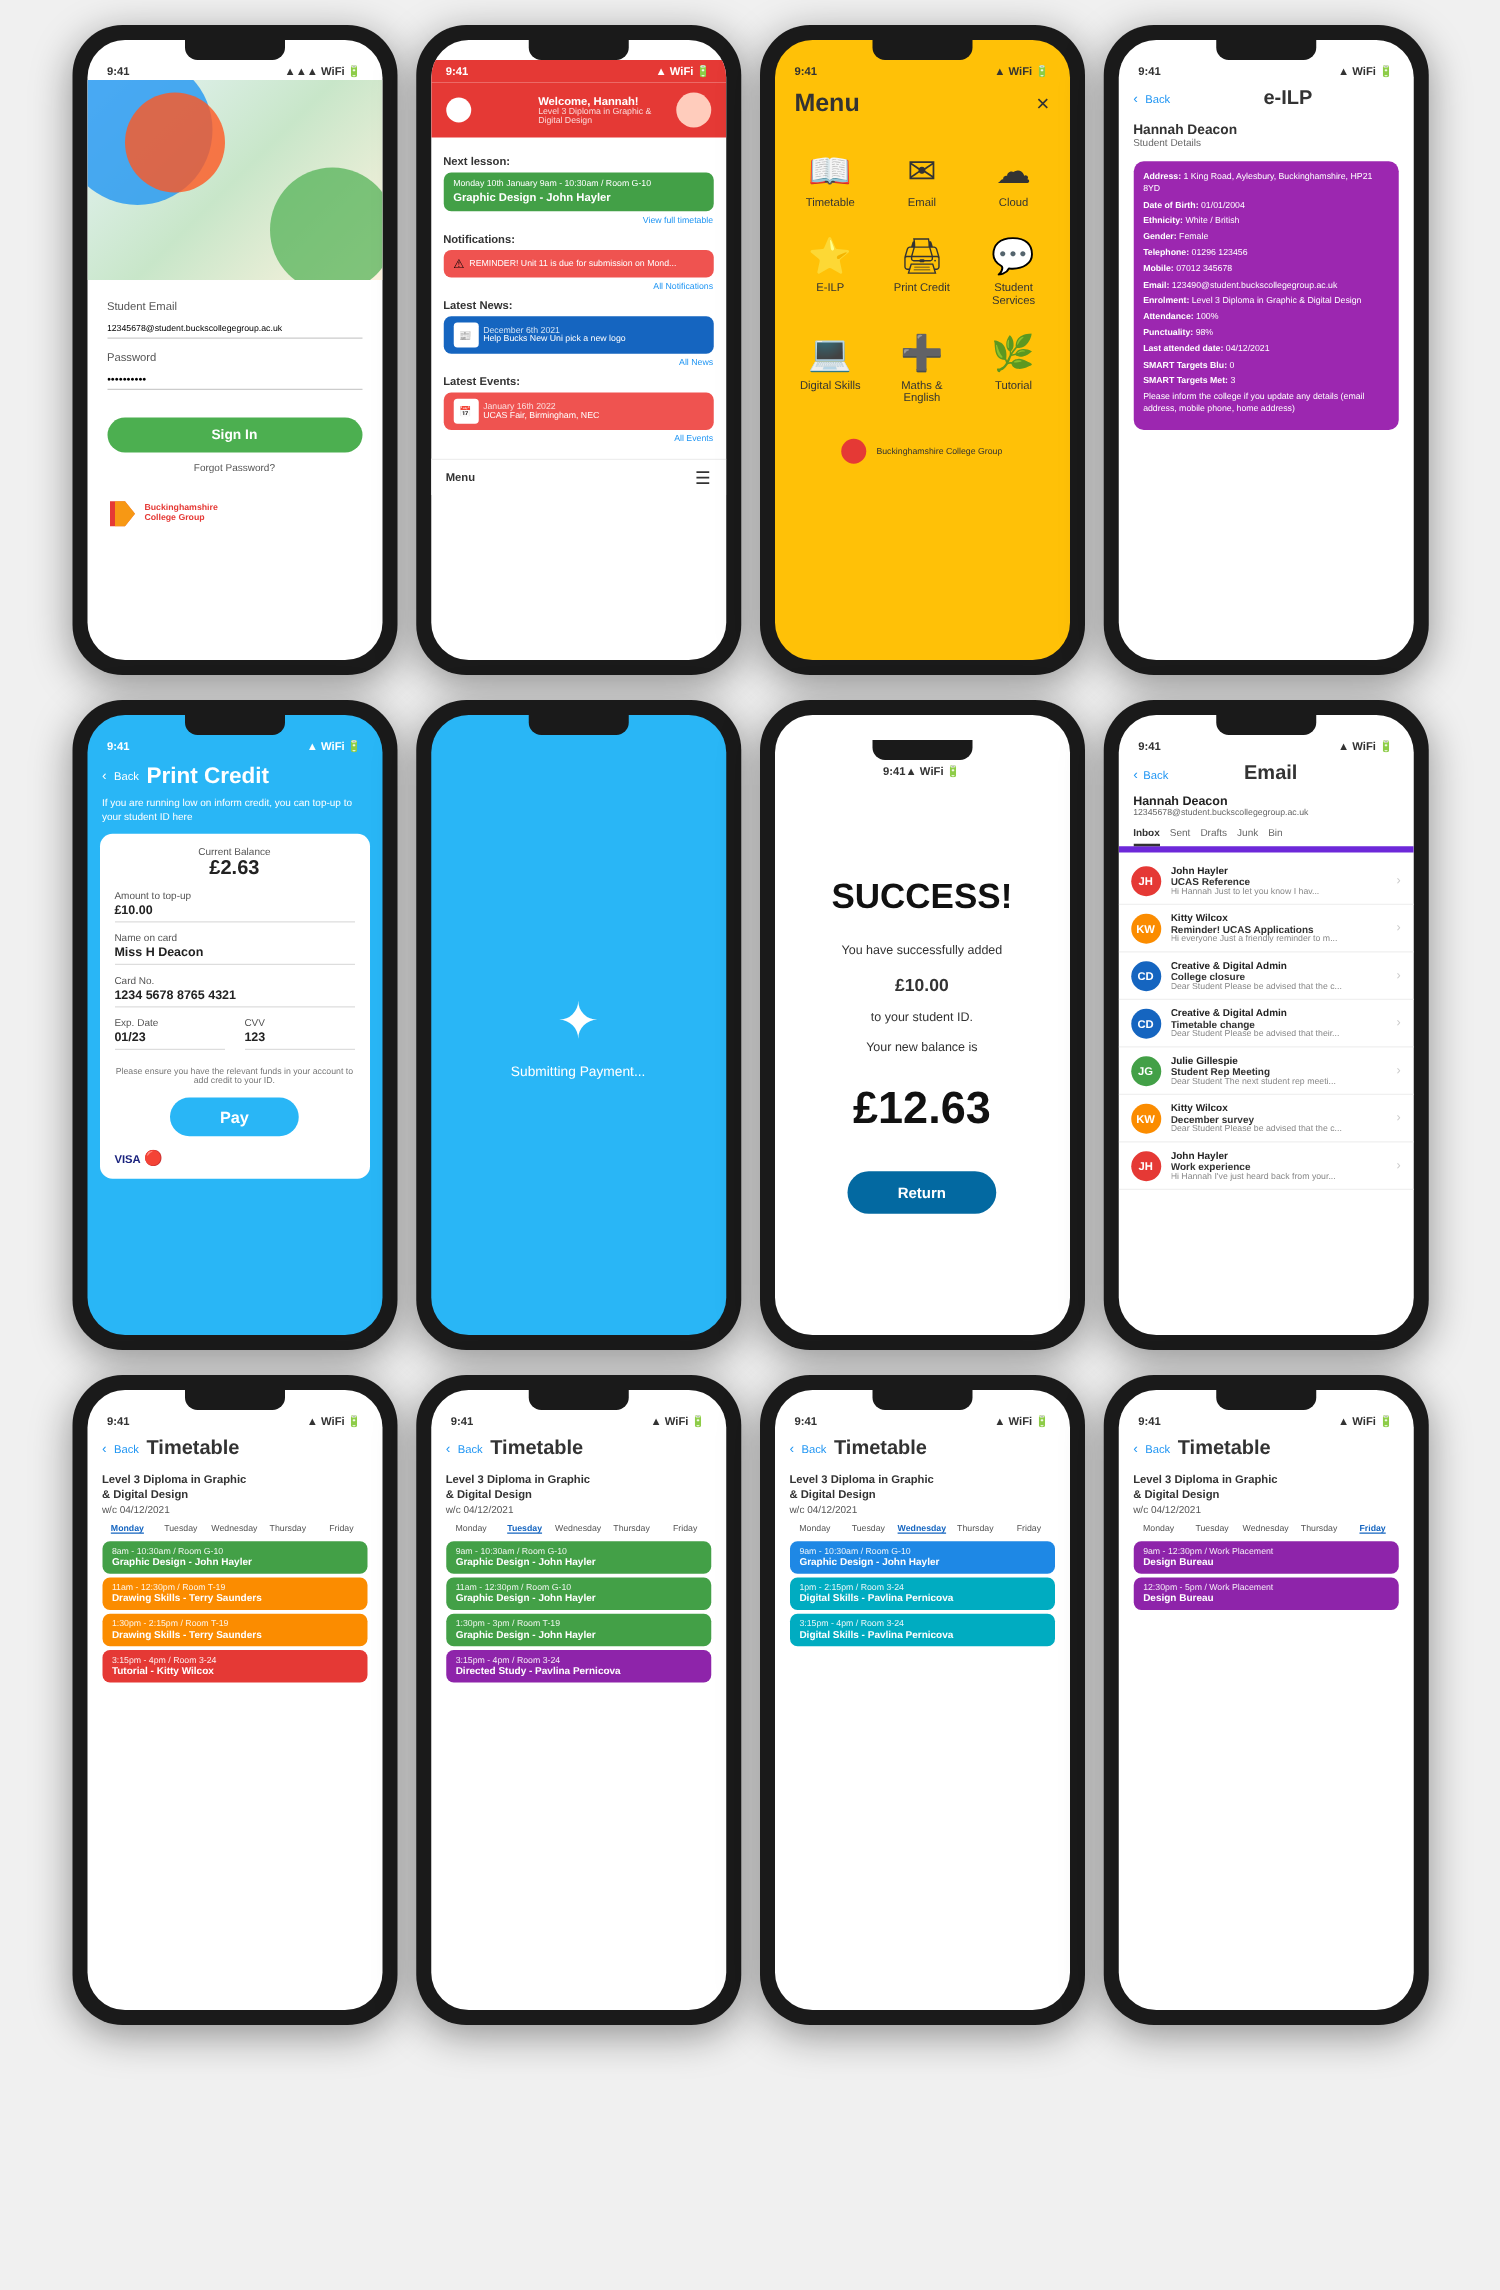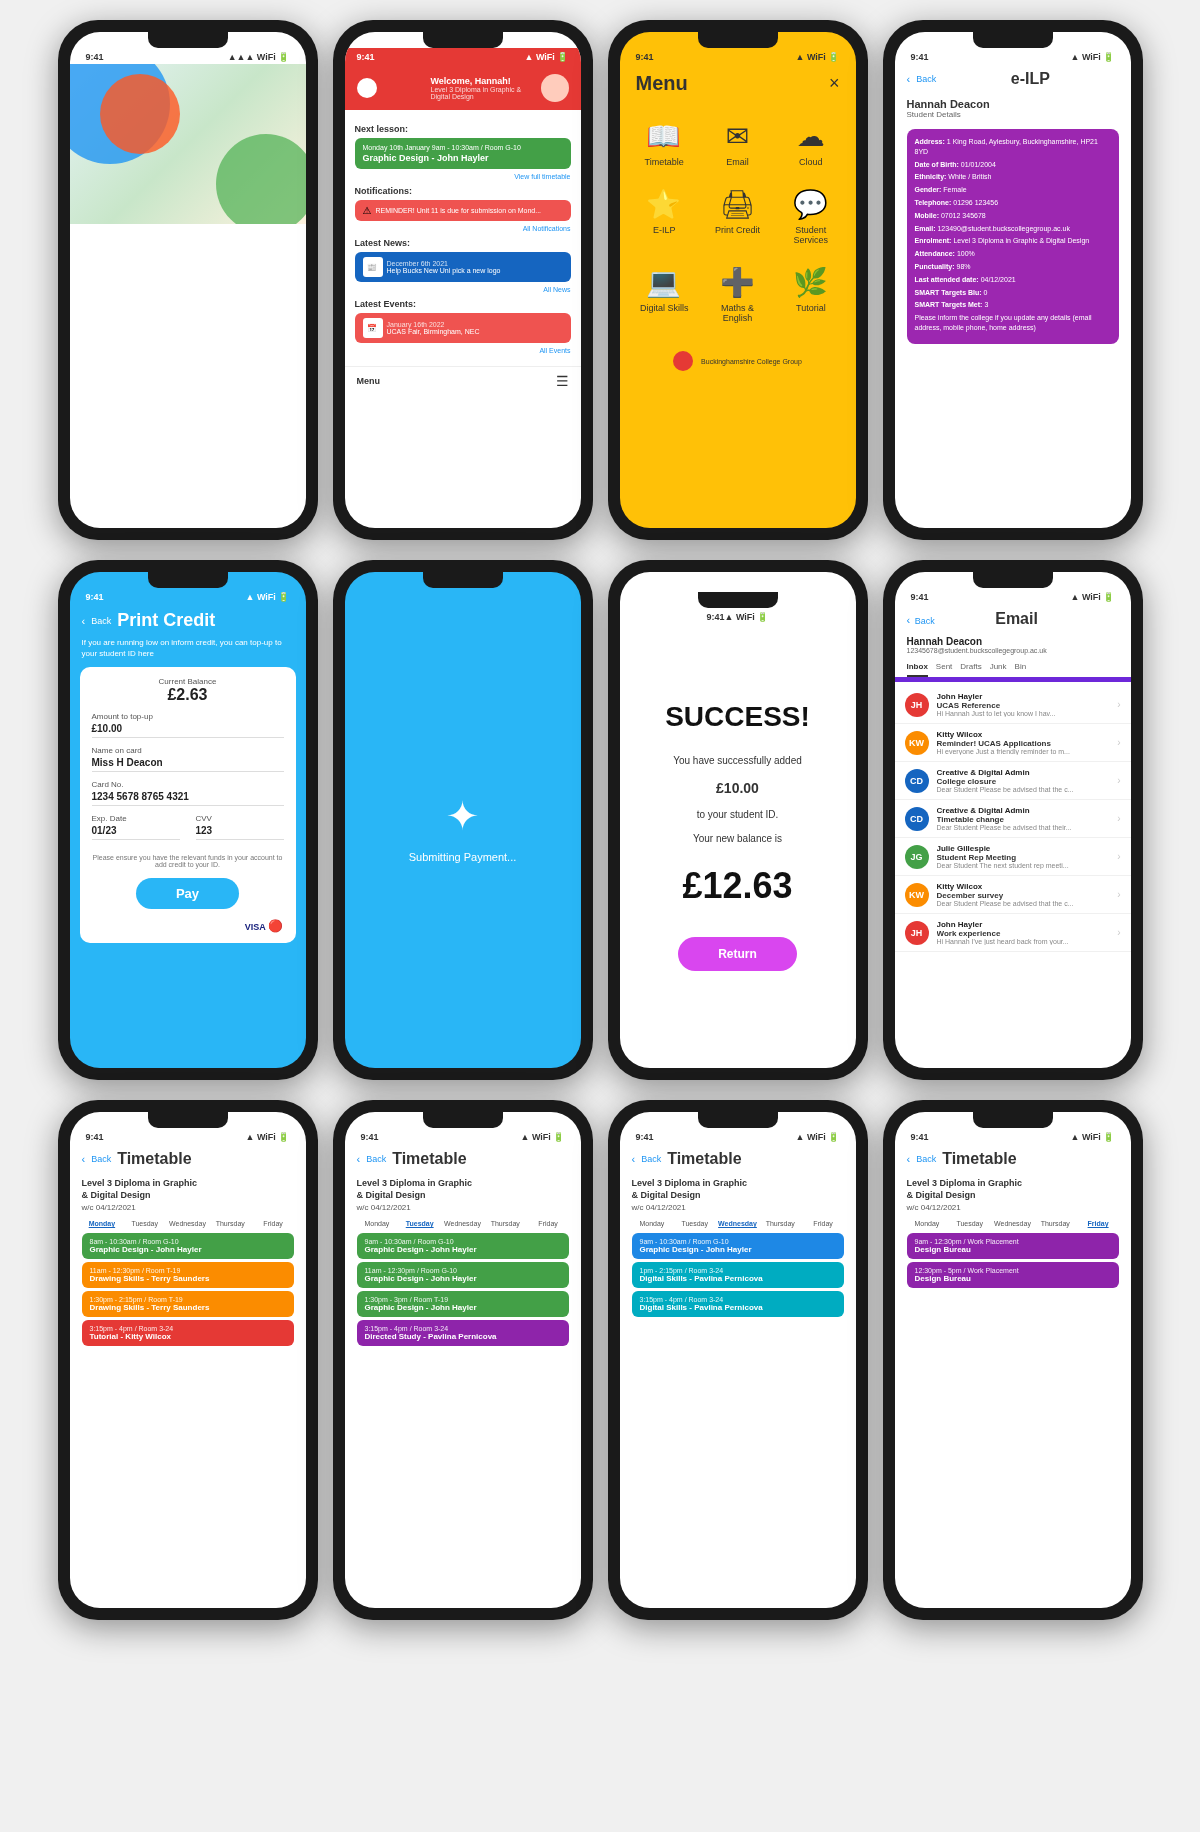--- a/index.html
+++ b/index.html
@@ -512,21 +512,21 @@
       border-radius: 20px;
       padding: 8px 40px;
       font-size: 13px;
       font-weight: 700;
       margin: 10px auto;
       display: block;
       cursor: pointer;
     }
 
     .card-logos {
-      text-align: right;
+      text-align: left;
       font-size: 10px;
       color: #555;
       margin-top: 4px;
     }
 
     .disclaimer-text {
       font-size: 7px;
       color: #777;
       text-align: center;
       margin: 6px 0;
@@ -583,21 +583,21 @@
 
     .success-amount {
       font-size: 36px;
       font-weight: 900;
       color: #111;
       text-align: center;
       margin: 10px 0;
     }
 
     .return-btn {
-      background: #d946ef;
+      background: #0369a1;
       color: white;
       border: none;
       border-radius: 20px;
       padding: 10px 40px;
       font-size: 12px;
       font-weight: 600;
       margin-top: 20px;
       cursor: pointer;
     }
 
@@ -815,20 +815,39 @@
       <div class="notch"></div>
       <div class="status-bar status-bar-dark">
         <span>9:41</span>
         <span>▲▲▲ WiFi 🔋</span>
       </div>
       <div class="login-art">
         <div class="art-shape1"></div>
         <div class="art-shape2"></div>
         <div class="art-shape3"></div>
       </div>
+      <div class="login-form">
+        <div class="login-field">
+          <label>Student Email</label>
+          <input type="text" value="12345678@student.buckscollegegroup.ac.uk" style="font-size: 7px;">
+        </div>
+        <div class="login-field">
+          <label>Password</label>
+          <input type="password" value="1234567890" style="">
+        </div>
+        <button class="sign-in-btn">Sign In</button>
+        <div class="forgot-pwd">Forgot Password?</div>
+        <div class="login-logo">
+          <svg class="logo-icon" viewBox="0 0 24 24" width="24" height="24">
+            <path d="M2 2 L14 2 L22 12 L14 22 L2 22 Z" fill="#E53935"></path>
+            <path d="M6 2 L14 2 L22 12 L14 22 L6 22 Z" fill="#FFC107" opacity="0.7"></path>
+          </svg>
+          <div class="logo-text">Buckinghamshire<br>College Group</div>
+        </div>
+      </div>
     </div>
   </div>
 
   <div class="phone">
     <div class="phone-screen screen-welcome">
       <div class="notch"></div>
       <div class="status-bar status-bar-light" style="background:#E53935; padding:4px 12px 4px;">
         <span style="color:white;">9:41</span>
         <span style="color:white;">▲ WiFi 🔋</span>
       </div>

